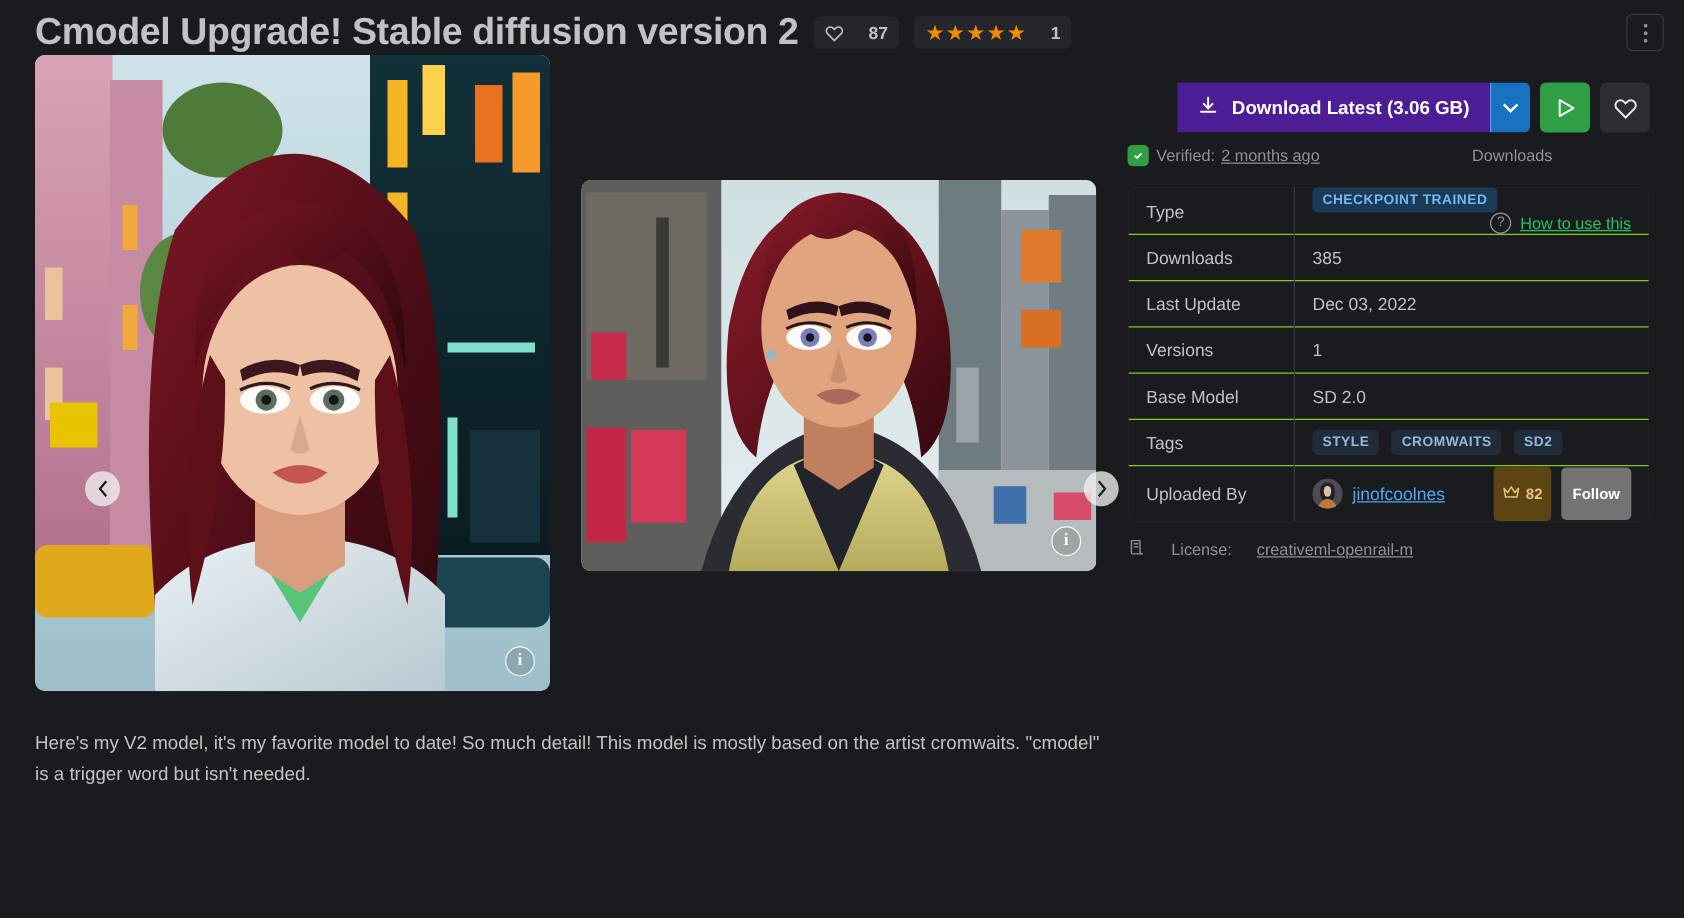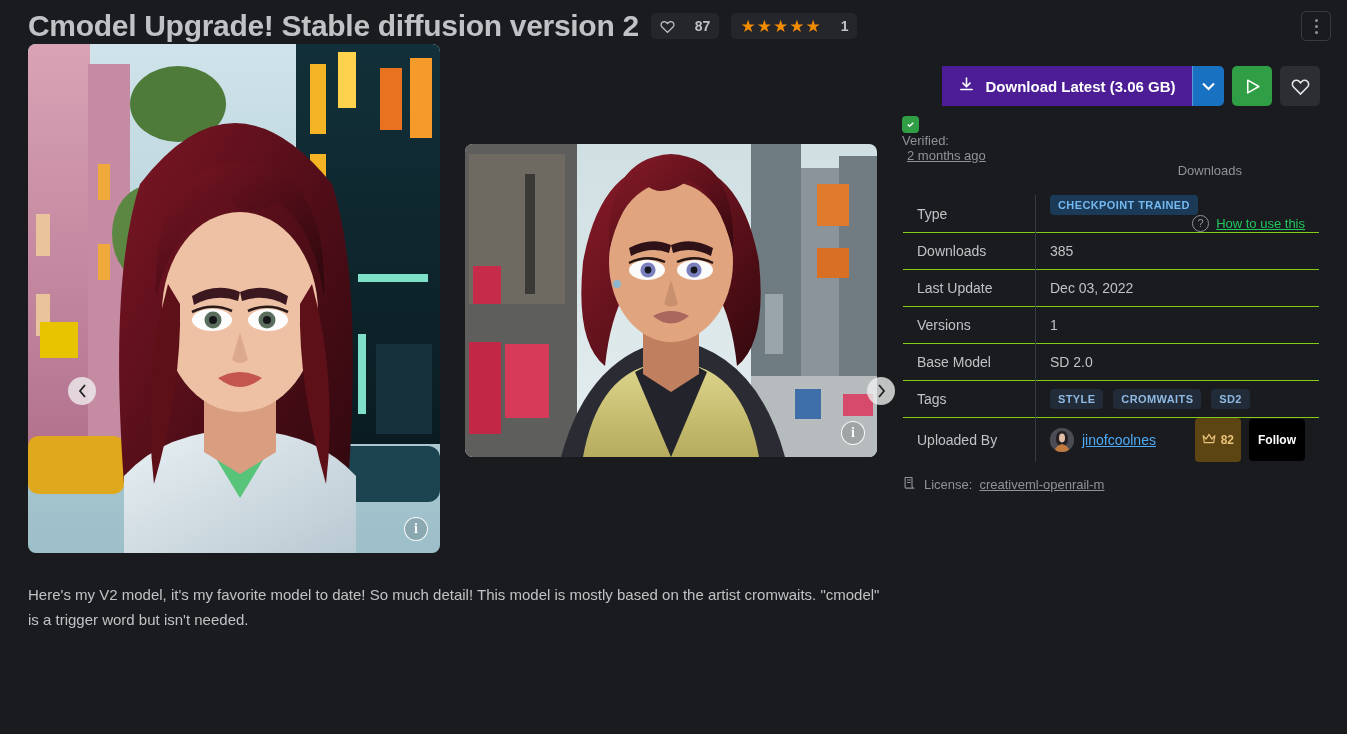--- a/index.html
+++ b/index.html
@@ -148,25 +148,24 @@
     width: 40px; height: 40px;
     border-radius: 5px;
     border: none;
     display: flex; align-items: center; justify-content: center;
     cursor: pointer;
   }
   .btn-run { background: #2f9e44; }
   .btn-fav { background: #2c2e33; }
 
   .verify-row {
-    display: flex; 
+    display: flex; align-items: center;
     margin-top: 10px;
     font-size: 13px;
     color: #909296;
-    flex-direction: column;
   }
   .shield {
     width: 17px; height: 17px;
     background: #2f9e44;
     border-radius: 4px;
     display:flex; align-items:center; justify-content:center;
     margin-right: 6px;
   }
   .verify-row a { color: #909296; text-decoration: underline; }
   .safetensor { margin-left: auto; margin-right: 78px; color: #909296; font-size: 13px; }
@@ -241,29 +240,29 @@
     margin-left: auto;
     display: inline-flex; align-items: flex-end; gap: 5px;
     background: #5c4413;
     color: #e8c37a;
     border-radius: 4px;
     padding: 15px 7px;
     font-size: 12px; font-weight: bold;
   }
   .follow-btn {
     margin-left: 8px;
-    background: #000000; color: #fff;
+    background: #737373; color: #fff;
     border: none; border-radius: 4px;
     font-size: 12px; font-weight: bold;
     font-family: "Liberation Sans", sans-serif;
     padding: 14px 9px;
     cursor: pointer;
   }
   .license-row {
-    display: flex; align-items: center; gap: 7px;
+    display: flex; align-items: center; gap: 20px;
     margin-top: 12px; font-size: 13px; color: #909296;
   }
   .license-row a { color: #909296; text-decoration: underline; }
 </style>
 </head>
 <body>
 
 <div class="page">
 
   <div class="header">

